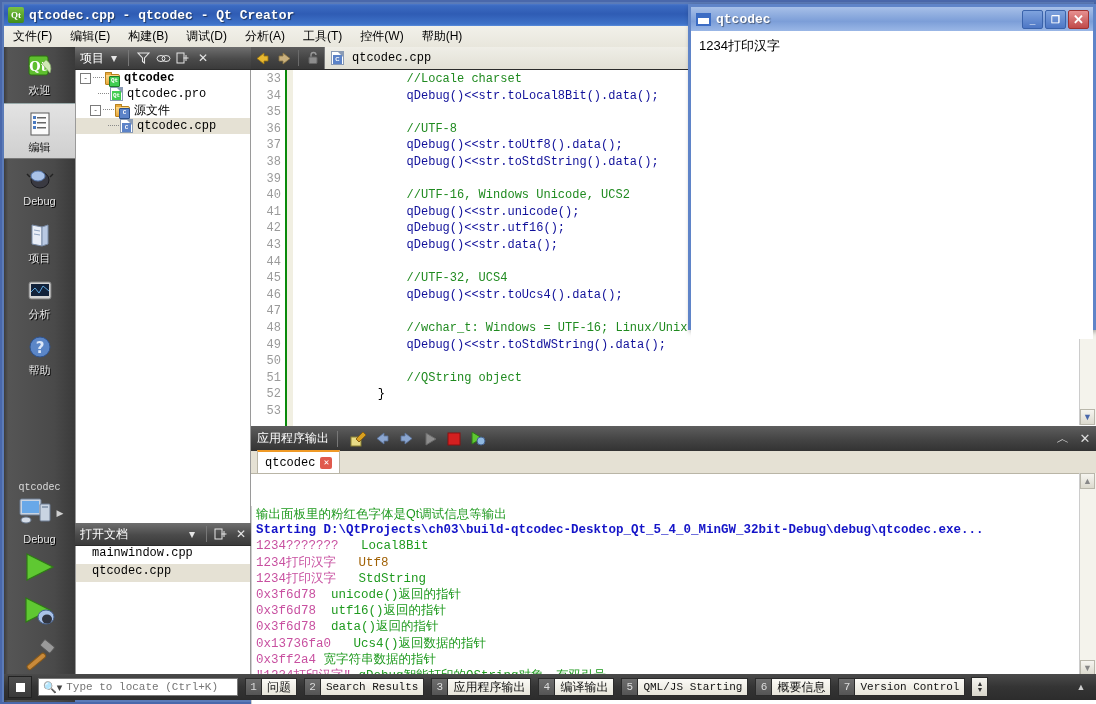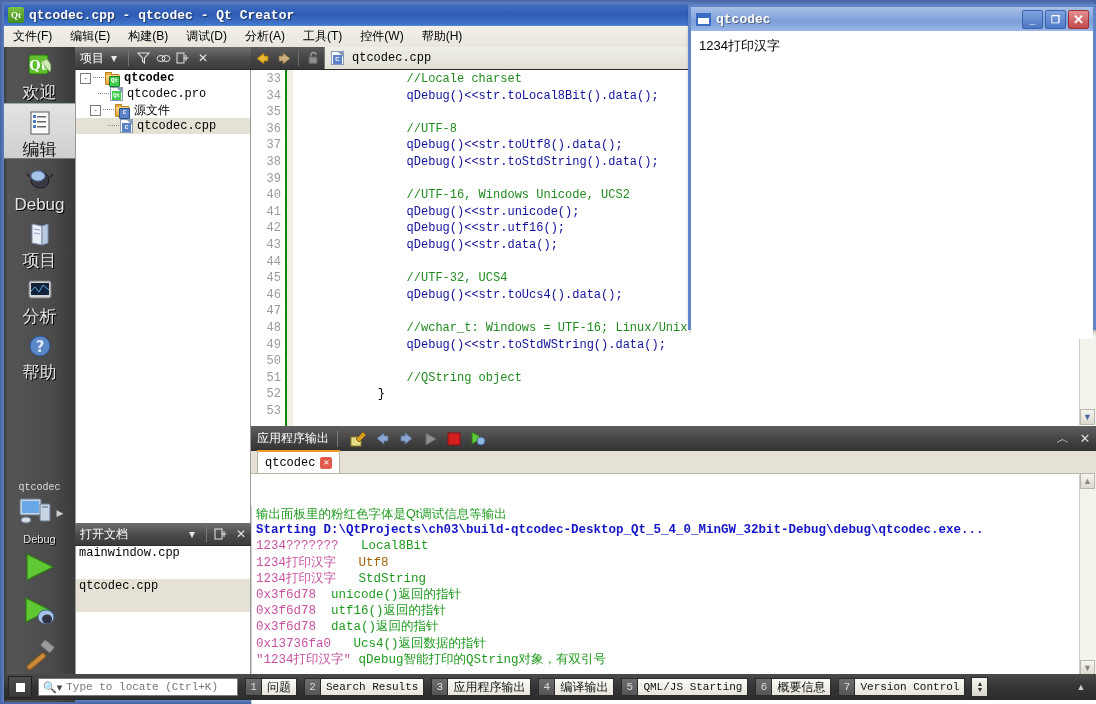--- a/index.html
+++ b/index.html
@@ -33,21 +33,21 @@
     border-bottom:1px solid #d6d3c6;display:flex;align-items:center;}
   .menubar .mi{padding:2px 9px;color:#000;font-size:12px;white-space:nowrap;cursor:default;}
 
   
   .modebar{position:absolute;left:2px;top:45px;width:71px;height:655px;
     background:linear-gradient(to right,#3d3d3d 0%,#555 6%,#4a4a4a 70%,#3a3a3a 100%);}
   .mode{height:56px;width:71px;position:relative;
     display:flex;flex-direction:column;align-items:center;justify-content:flex-start;
     padding-top:5px;box-sizing:border-box;cursor:pointer;}
   .mode .glyph{width:30px;height:30px;display:flex;align-items:center;justify-content:center;}
-  .mode .lbl{color:#e4e4e4;font-size:17px;margin-top:1px;
+  .mode .lbl{color:#e4e4e4;font-size:11px;margin-top:1px;
     font-family:"Liberation Sans",sans-serif;text-shadow:1px 1px 0 #000;}
   .mode.active{background:linear-gradient(to bottom,#e3e3e3,#cfcfcf);
     border-top:1px solid #9aa;border-bottom:1px solid #777;}
   .mode.active .lbl{color:#111;text-shadow:none;}
   .mode.disabled .lbl{color:#8a8a8a;}
 
   .runbar{position:absolute;left:2px;bottom:26px;width:71px;height:200px;
     background:linear-gradient(to right,#3d3d3d 0%,#555 6%,#4a4a4a 70%,#3a3a3a 100%);}
   .kitlabel{color:#ddd;font-size:10px;text-align:center;padding-top:6px;
     font-family:"Liberation Mono",monospace;}
@@ -89,21 +89,21 @@
   .fileic .fb{position:absolute;left:1px;bottom:0px;width:9px;height:9px;
     background:#5c83c8;color:#fff;font-size:6px;text-align:center;line-height:9px;font-weight:bold;}
   .fileic.qt .fb{background:#41cd52;}
   .tlabel{color:#000;}
   .tlabel.bold{font-weight:bold;}
 
   
   .opendocs{position:absolute;left:73px;top:521px;width:176px;height:155px;border-radius:10px;}
   .odbody{background:#fff;border:1px solid #9a9a9a;border-top:none;height:131px;
     font-family:"Liberation Mono",monospace;font-size:12px;overflow:hidden;}
-  .odrow{height:33px;line-height:15px;padding-left:3px;color:#000;white-space:nowrap;}
+  .odrow{height:18px;line-height:15px;padding-left:16px;color:#000;white-space:nowrap;}
   .odrow.sel{background:#e5e1d4;}
 
   
   .editorwrap{position:absolute;left:249px;top:45px;width:845px;height:378px;background:#fff;}
   .edtoolbar{height:22px;background:linear-gradient(to bottom,#5c5c5c,#434343 55%,#383838);
     display:flex;align-items:center;border-bottom:1px solid #2b2b2b;}
   .edtb-ic{width:22px;height:20px;display:flex;align-items:center;justify-content:center;cursor:pointer;}
   .edtb-sep{width:1px;height:16px;background:#6a6a6a;margin:0 3px;}
   .filetab{flex:1;display:flex;align-items:center;background:linear-gradient(to bottom,#efeee7,#e2e0d5);
     height:22px;border-left:1px solid #7a7a7a;}
@@ -551,20 +551,21 @@
     <div class="outbody">
       <div class="oline" style="color:#1f9a1f;font-family:'Liberation Sans',sans-serif;">输出面板里的粉红色字体是Qt调试信息等输出</div>
       <div class="oline" style="color:#1414c8;font-weight:bold;">Starting D:\QtProjects\ch03\build-qtcodec-Desktop_Qt_5_4_0_MinGW_32bit-Debug\debug\qtcodec.exe...</div>
       <div class="oline"><span style="color:#c850a0;">1234???????</span><span style="color:#1f9a1f;">   Local8Bit</span></div>
       <div class="oline"><span style="color:#c850a0;">1234打印汉字</span><span style="color:#a16207;">   Utf8</span></div>
       <div class="oline"><span style="color:#c850a0;">1234打印汉字</span><span style="color:#1f9a1f;">   StdString</span></div>
       <div class="oline"><span style="color:#c850a0;">0x3f6d78</span><span style="color:#1f9a1f;">  unicode()返回的指针</span></div>
       <div class="oline"><span style="color:#c850a0;">0x3f6d78</span><span style="color:#1f9a1f;">  utf16()返回的指针</span></div>
       <div class="oline"><span style="color:#c850a0;">0x3f6d78</span><span style="color:#1f9a1f;">  data()返回的指针</span></div>
       <div class="oline"><span style="color:#c850a0;">0x13736fa0</span><span style="color:#1f9a1f;">   Ucs4()返回数据的指针</span></div>
+      <div class="oline"><span style="color:#c850a0;">0x3ff2a4</span><span style="color:#1f9a1f;"> 宽字符串数据的指针</span></div>
       <div class="oline"><span style="color:#c850a0;">"1234打印汉字"</span><span style="color:#1f9a1f;"> qDebug智能打印的QString对象，有双引号</span></div>
     </div>
     <div class="outscroll">
       <div class="au">▲</div>
       <div class="ad">▼</div>
     </div>
   </div>
 
   <div class="statusbar">
     <div class="sb-stop">

